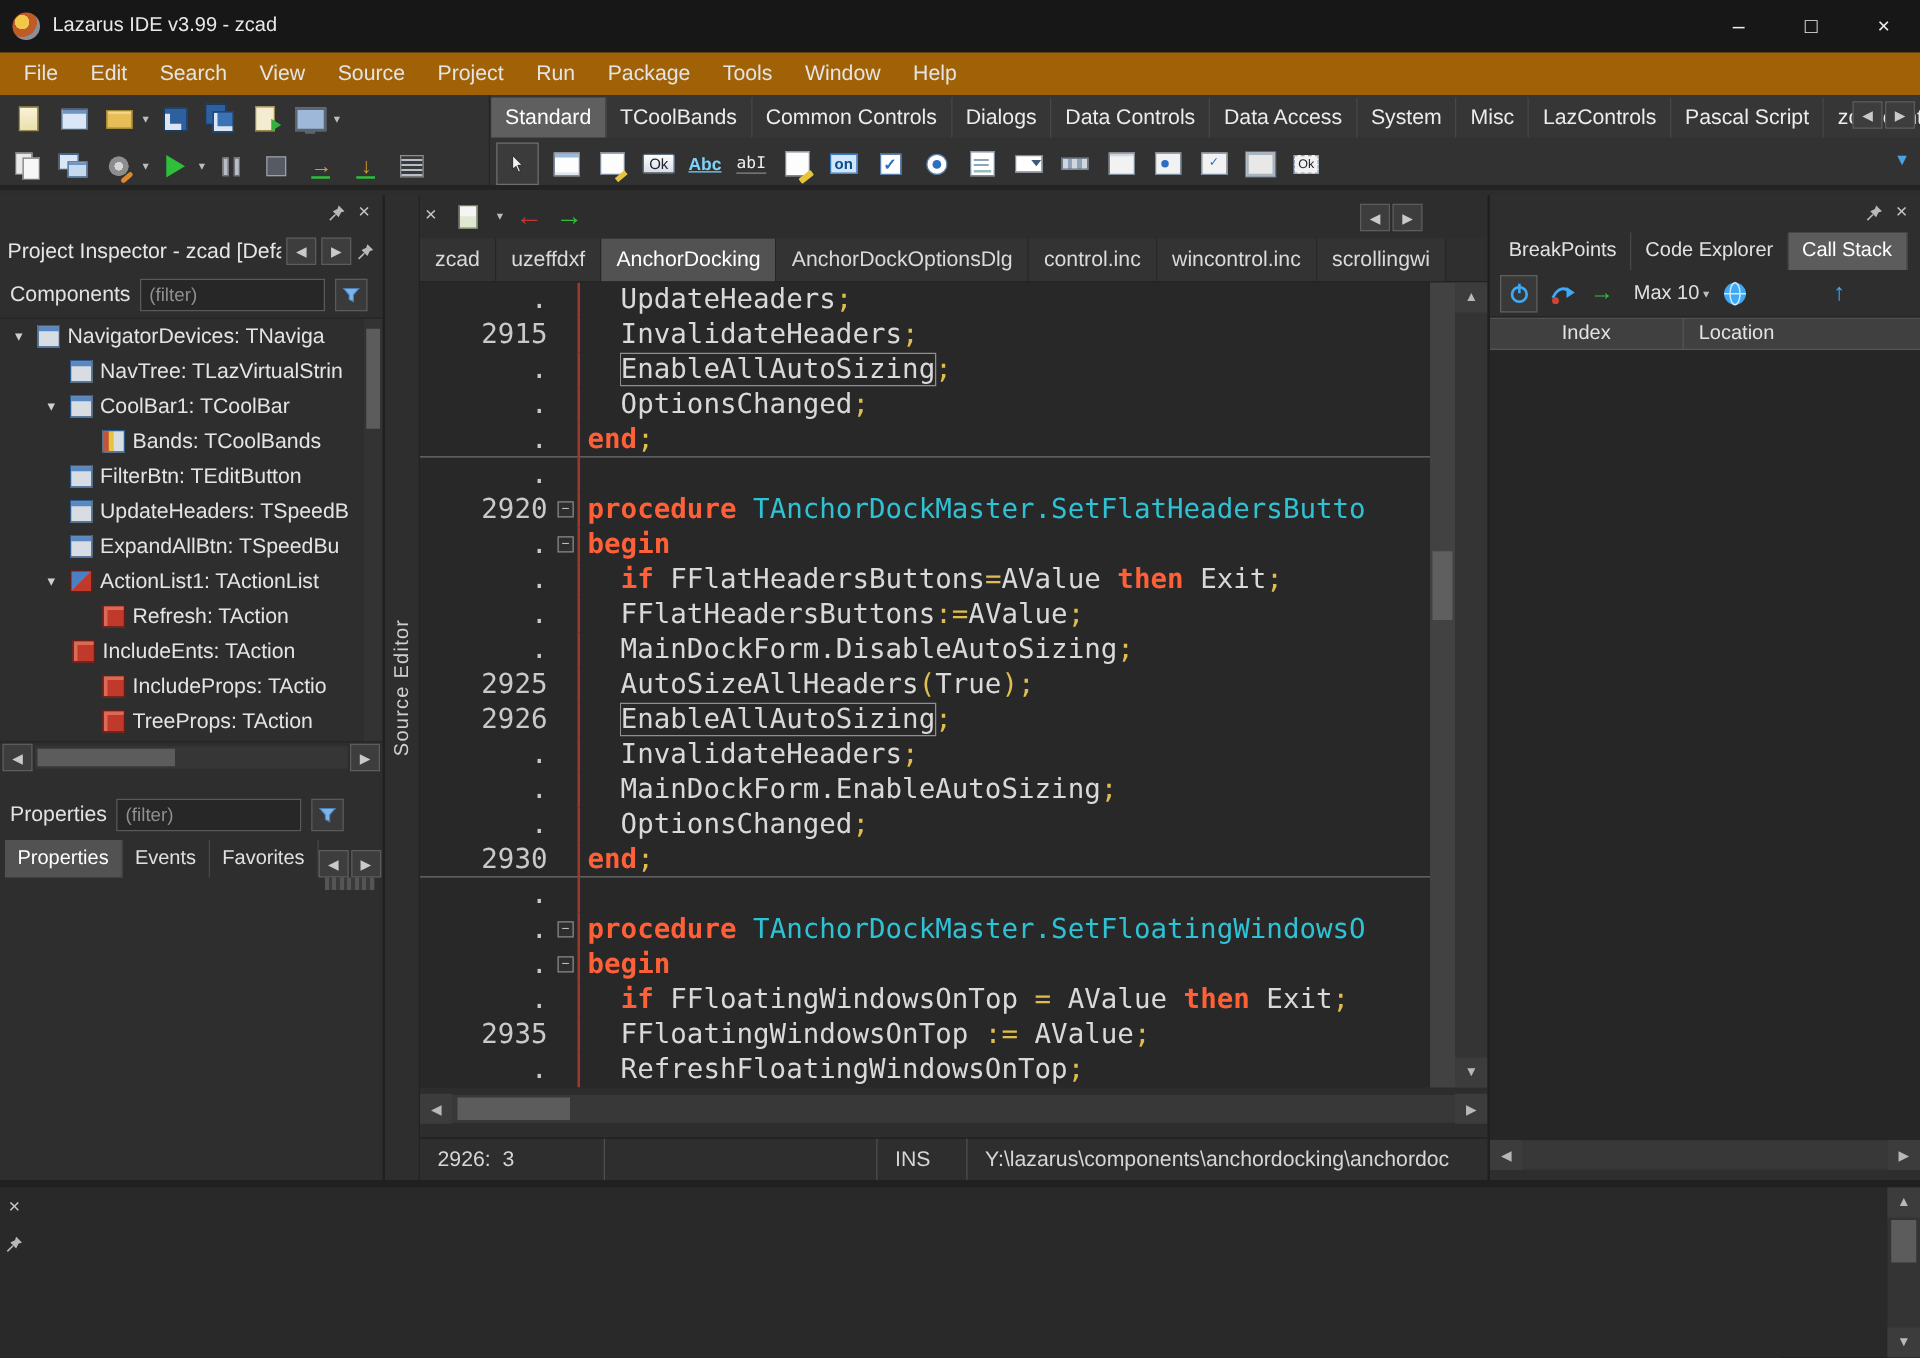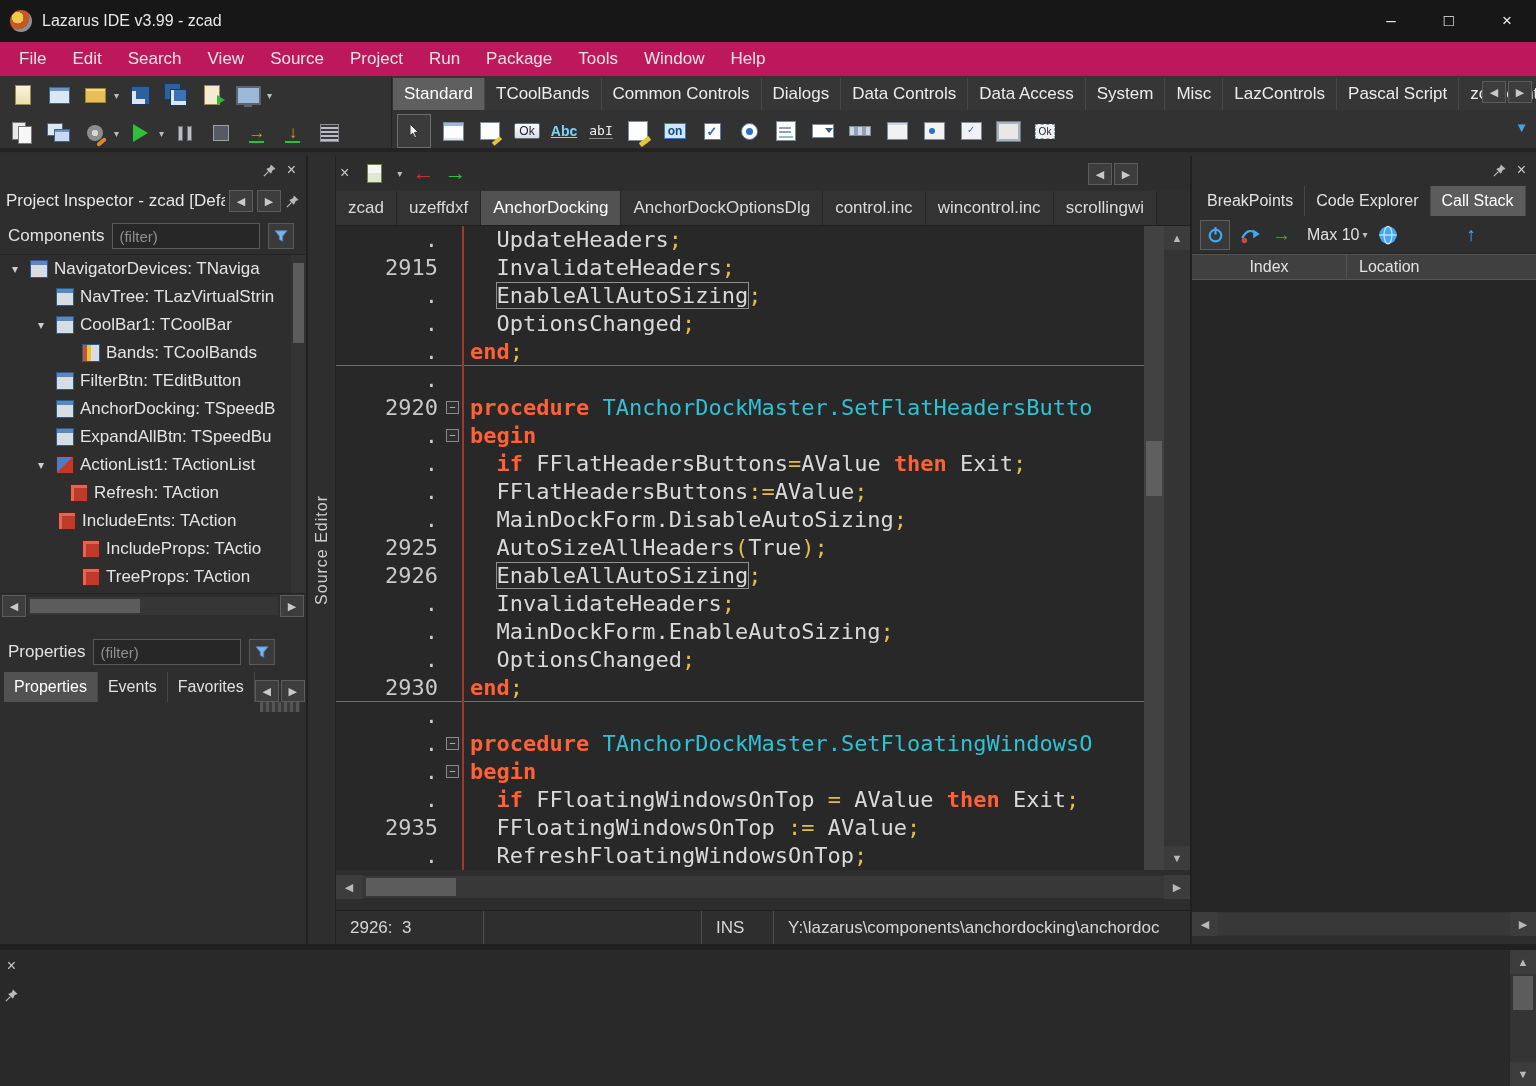--- a/index.html
+++ b/index.html
@@ -8,21 +8,21 @@
 
   
   .titlebar { position:absolute; left:0; top:0; width:1536px; height:42px; background:#171717; display:flex; align-items:center; }
   .logo { width:22px; height:22px; margin:0 10px 0 10px; border-radius:50%;
           background:radial-gradient(circle at 35% 35%, #f2c84b 0 28%, #c05a26 29% 58%, #8a9099 59% 80%, #565b61 81%); }
   .wtitle { font-size:16px; color:#e8e8e8; }
   .winbtns { margin-left:auto; display:flex; height:42px; }
   .winbtn { width:58px; height:42px; display:flex; align-items:center; justify-content:center; font-size:17px; color:#eee; }
 
   
-  .menubar { position:absolute; left:0; top:42px; width:1536px; height:34px; background:#be185d; display:flex; align-items:center; padding-left:6px; }
+  .menubar { position:absolute; left:0; top:42px; width:1536px; height:34px; background:#a16207; display:flex; align-items:center; padding-left:6px; }
   .menu-item { padding:0 13px; font-size:17px; color:#e4e4e4; line-height:34px; }
 
   
   .toolzone { position:absolute; left:0; top:76px; width:1536px; height:76px; background:#323232; border-bottom:4px solid #232323; }
   .tleft { position:absolute; left:0; top:0; width:392px; height:76px; border-right:1px solid #252525; }
   .tbrow { display:flex; align-items:center; height:38px; padding-left:8px; gap:6px; }
   .ti { width:30px; height:28px; position:relative; display:inline-flex; align-items:center; justify-content:center; }
   .dd { font-size:10px; color:#bdbdbd; margin-left:-2px; }
   .tk-page::before { content:""; width:14px; height:18px; background:linear-gradient(#fbf3d8,#eadfad); border:1px solid #9a8a50; }
   .tk-window::before { content:""; width:19px; height:15px; background:#d9e7f6; border:1px solid #42658c; box-shadow:inset 0 3px 0 #6f93c4; }
@@ -353,33 +353,33 @@
               <span class="tree-label">Bands: TCoolBands</span>
             </div>
             <div class="tree-row" style="padding-left: 32px;">
               <span class="expander"></span>
               <span class="ti2 ti-form"></span>
               <span class="tree-label">FilterBtn: TEditButton</span>
             </div>
             <div class="tree-row" style="padding-left: 32px;">
               <span class="expander"></span>
               <span class="ti2 ti-form"></span>
-              <span class="tree-label">AnchorDocking: TSpeedB</span>
+              <span class="tree-label">UpdateHeaders: TSpeedB</span>
             </div>
             <div class="tree-row" style="padding-left: 32px;">
               <span class="expander"></span>
               <span class="ti2 ti-form"></span>
               <span class="tree-label">ExpandAllBtn: TSpeedBu</span>
             </div>
             <div class="tree-row" style="padding-left: 32px;">
               <span class="expander">▾</span>
               <span class="ti2 ti-actionlist"></span>
               <span class="tree-label">ActionList1: TActionList</span>
             </div>
-            <div class="tree-row" style="padding-left: 46px;">
+            <div class="tree-row" style="padding-left: 58px;">
               <span class="expander"></span>
               <span class="ti2 ti-action"></span>
               <span class="tree-label">Refresh: TAction</span>
             </div>
             <div class="tree-row" style="padding-left: 34px;">
               <span class="expander"></span>
               <span class="ti2 ti-action"></span>
               <span class="tree-label">IncludeEnts: TAction</span>
             </div>
             <div class="tree-row" style="padding-left: 58px;">

